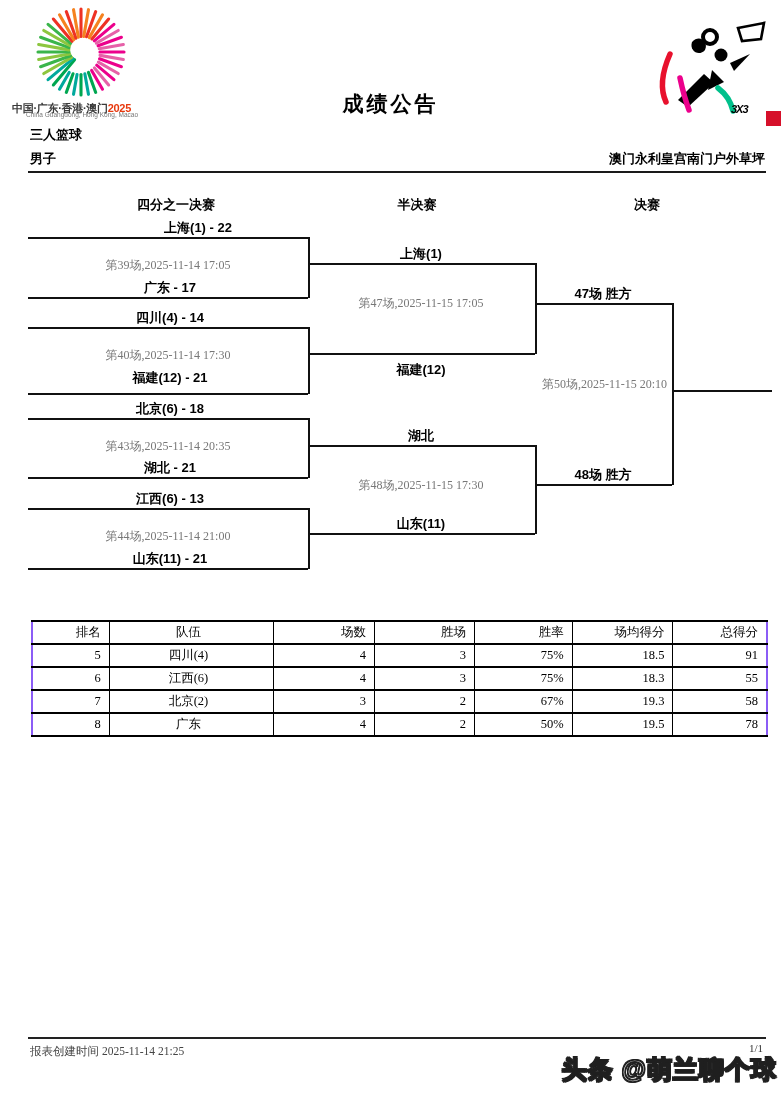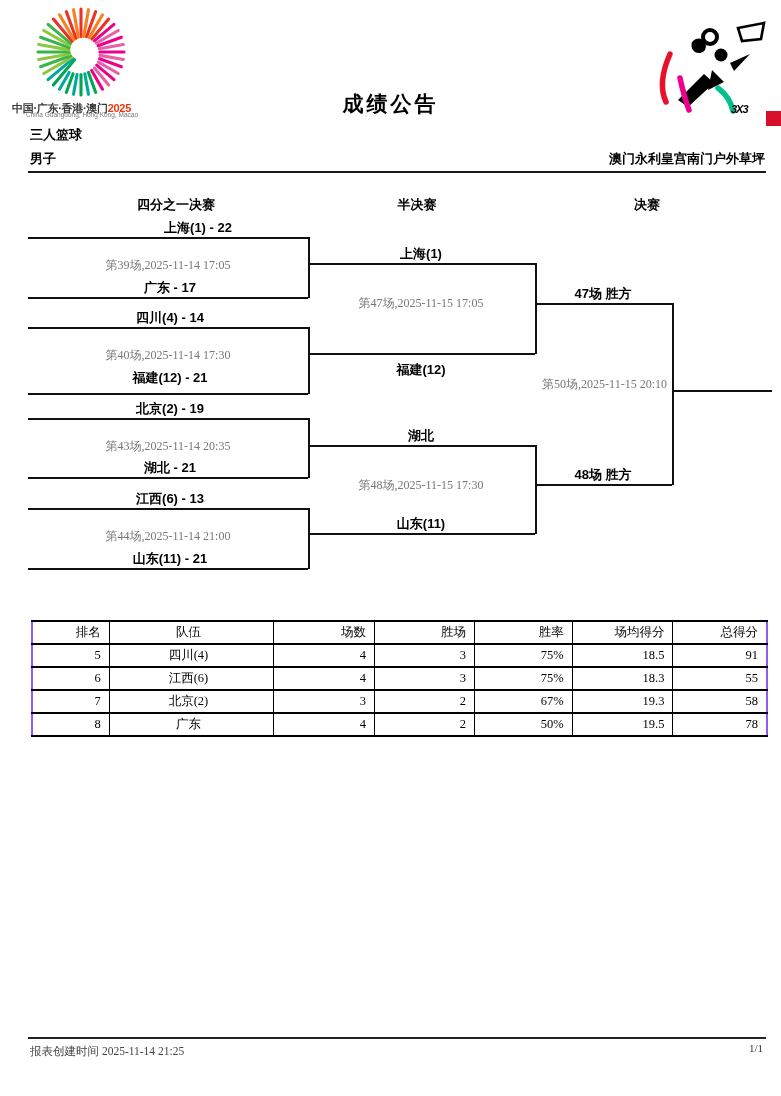--- a/index.html
+++ b/index.html
@@ -148,21 +148,21 @@
     </div>
 
     <div class="abs ctr team" style="left:170px;top:219px;margin-left:28px;">上海(1) - 22</div>
     <div class="abs ctr minfo" style="left:168px;top:257px;">第39场,2025-11-14 17:05</div>
     <div class="abs ctr team" style="left:170px;top:279px;">广东 - 17</div>
 
     <div class="abs ctr team" style="left:170px;top:309px;">四川(4) - 14</div>
     <div class="abs ctr minfo" style="left:168px;top:347px;">第40场,2025-11-14 17:30</div>
     <div class="abs ctr team" style="left:170px;top:369px;">福建(12) - 21</div>
 
-    <div class="abs ctr team" style="left:170px;top:400px;">北京(2) - 19</div>
+    <div class="abs ctr team" style="left:170px;top:400px;">北京(6) - 18</div>
     <div class="abs ctr minfo" style="left:168px;top:438px;">第43场,2025-11-14 20:35</div>
     <div class="abs ctr team" style="left:170px;top:459px;">湖北 - 21</div>
 
     <div class="abs ctr team" style="left:170px;top:490px;">江西(6) - 13</div>
     <div class="abs ctr minfo" style="left:168px;top:528px;">第44场,2025-11-14 21:00</div>
     <div class="abs ctr team" style="left:170px;top:550px;">山东(11) - 21</div>
 
     <div class="abs ctr team" style="left:421px;top:245px;">上海(1)</div>
     <div class="abs ctr minfo" style="left:421px;top:295px;">第47场,2025-11-15 17:05</div>
     <div class="abs ctr team" style="left:421px;top:335px;margin-top:26px;">福建(12)</div>
@@ -224,14 +224,15 @@
         <td class="al-r">50%</td>
         <td class="al-r">19.5</td>
         <td class="al-r">78</td>
       </tr>
     </tbody>
   </table>
 
   <div class="abs ftr-rule"></div>
   <div class="abs created">报表创建时间 2025-11-14 21:25</div>
   <div class="abs pageno">1/1</div>
+  <div class="abs watermark">头条 @萌兰聊个球</div>
 
 </div>
 
 </body></html>

